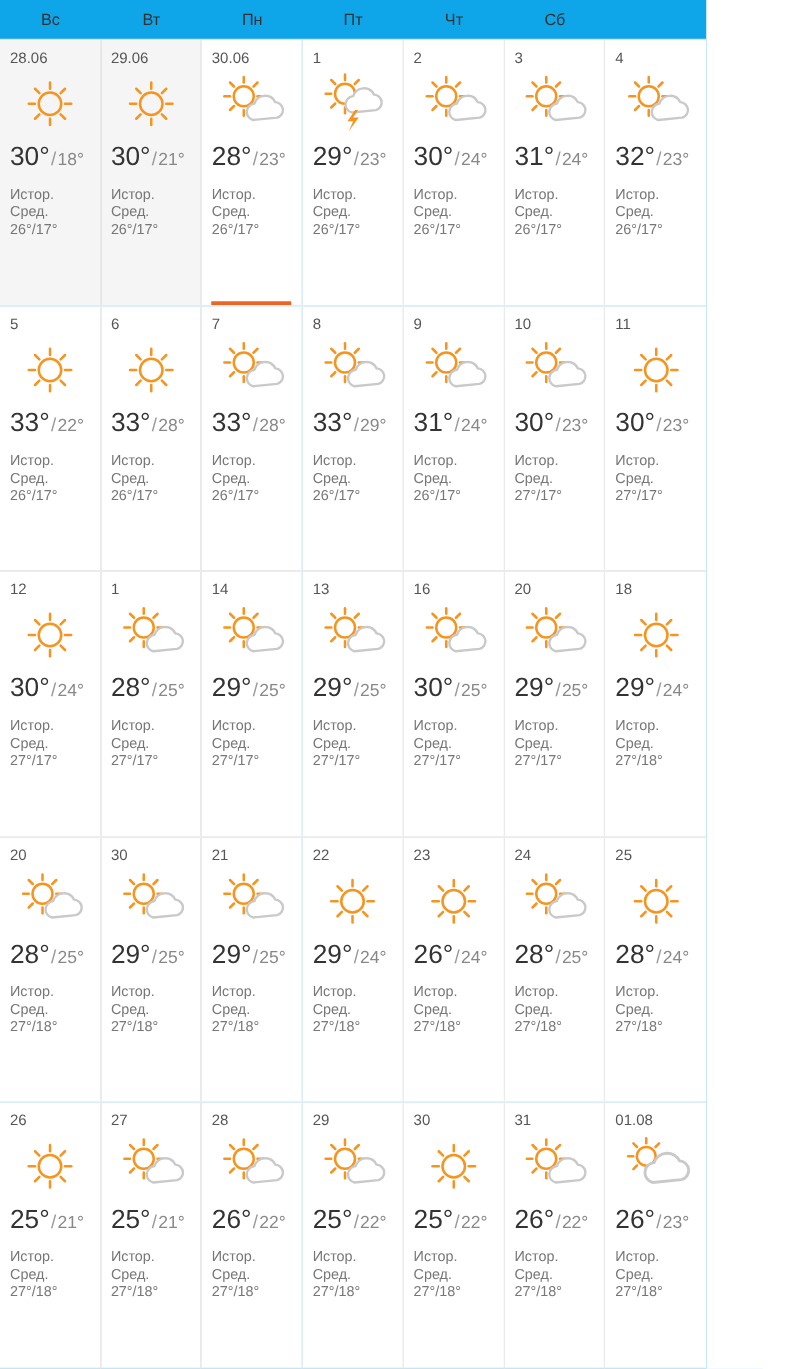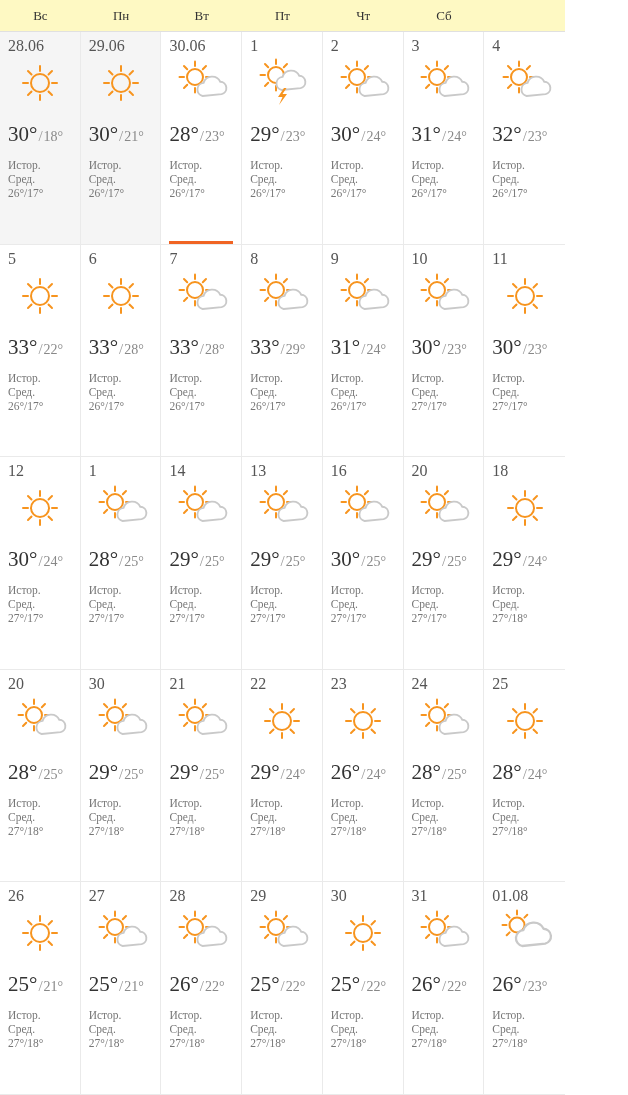--- a/index.html
+++ b/index.html
@@ -6,23 +6,22 @@
   html, body {
     margin: 0;
     padding: 0;
     background: #ffffff;
     font-family: "Liberation Sans", sans-serif;
   }
   #calendar {
     width: 565px;
     height: 1095px;
     position: relative;
-    background: #fef9c3;
+    background: #0ea5e9;
     overflow: hidden;
-    font-family: Liberation Serif, serif;
   }
   .weekdays {
     display: grid;
     grid-template-columns: repeat(7, 1fr);
     height: 32px;
     border-bottom: 1px solid #e0e0e0;
   }
   .weekday {
     display: flex;
     align-items: center;
@@ -54,35 +53,35 @@
   .day.selected::after {
     content: "";
     position: absolute;
     left: 8px;
     right: 8px;
     bottom: 0;
     height: 3px;
     background: #f06423;
   }
   .daynum {
-    font-size: 16px;
+    font-size: 12px;
     color: #555555;
     line-height: 14px;
     height: 14px;
   }
   .icon-wrap {
     height: 56px;
     display: flex;
     align-items: center;
     justify-content: center;
     margin-top: 2px;
   }
   .icon-wrap svg { display: block; }
   .temps {
-    margin-top: 13px;
+    margin-top: 4px;
     white-space: nowrap;
     color: #333333;
     line-height: 1;
   }
   .t-day {
     font-size: 21px;
     color: #333333;
   }
   .t-sep {
     font-size: 15px;
@@ -102,22 +101,22 @@
   .hist .h-label { color: #777777; }
   .hist .h-vals { color: #777777; }
 </style>
 </head>
 <body>
 
 <div id="calendar">
 
   <div class="weekdays">
       <div class="weekday">Вс</div>
+      <div class="weekday">Вт</div>
       <div class="weekday">Пн</div>
-      <div class="weekday">Вт</div>
       <div class="weekday">Пт</div>
       <div class="weekday">Чт</div>
       <div class="weekday">Сб</div>
     </div>
 
   <div class="weeks">
       <div class="week">
         <div class="day past">
           <div class="daynum">28.06</div>
           <div class="icon-wrap">

